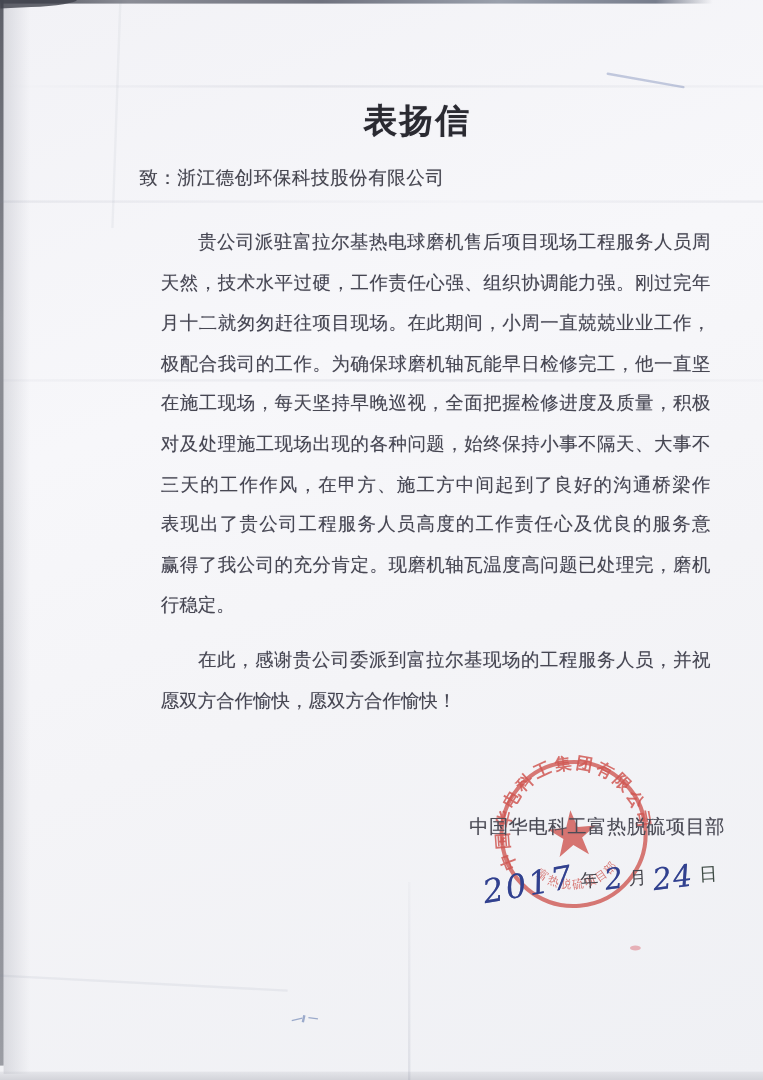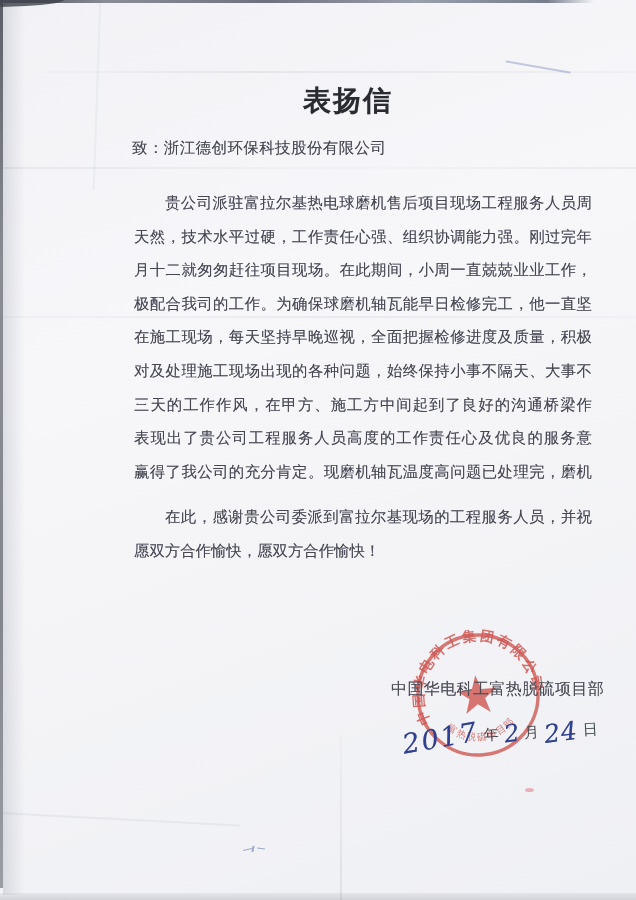--- a/index.html
+++ b/index.html
@@ -34,21 +34,21 @@
   .ink-squiggle i{position:absolute;display:block;background:#5570a8;}
   .ink-squiggle i:nth-child(1){left:0;top:4px;width:9px;height:1px;transform:rotate(-14deg);}
   .ink-squiggle i:nth-child(2){left:9px;top:1px;width:2px;height:6px;transform:rotate(12deg);}
   .ink-squiggle i:nth-child(3){left:14px;top:3px;width:8px;height:1px;transform:rotate(8deg);}
   .red-smudge{position:absolute;left:525px;top:788px;width:9px;height:4px;border-radius:50%;
     background:rgba(214,80,90,.4);filter:blur(.5px);}
   
   .title{position:absolute;left:0;top:82px;width:636px;margin:0;text-align:center;
     transform:translateX(30px);font-family:"Liberation Sans",sans-serif;font-weight:bold;
     font-size:28px;letter-spacing:2px;color:#2a2a31;text-shadow:0 0 .7px rgba(60,60,80,.5);}
-  .recipient{position:absolute;left:132px;top:138px;font-size:15.5px;letter-spacing:.4px;
+  .recipient{position:absolute;left:116px;top:138px;font-size:15.5px;letter-spacing:.4px;
     color:#474750;text-shadow:0 0 .6px rgba(80,80,105,.45);}
   .body{position:absolute;left:134px;top:186px;width:458px;
     font-size:15.4px;line-height:33.6px;color:#474752;
     text-shadow:0 0 .6px rgba(85,85,110,.45);}
   .bline{text-align:justify;text-align-last:justify;height:33.6px;overflow:hidden;}
   .bline.indent{padding-left:31px;}
   .bline.last{text-align-last:left;}
   .para2{margin-top:12px;}
   .dept{position:absolute;left:391px;top:679px;font-size:16px;letter-spacing:.4px;
     color:#4c4c55;text-shadow:0 0 .6px rgba(85,85,110,.45);}
@@ -97,20 +97,21 @@
     <div class="para1">
       <div class="bline indent">贵公司派驻富拉尔基热电球磨机售后项目现场工程服务人员周</div>
       <div class="bline">天然，技术水平过硬，工作责任心强、组织协调能力强。刚过完年正</div>
       <div class="bline">月十二就匆匆赶往项目现场。在此期间，小周一直兢兢业业工作，积</div>
       <div class="bline">极配合我司的工作。为确保球磨机轴瓦能早日检修完工，他一直坚守</div>
       <div class="bline">在施工现场，每天坚持早晚巡视，全面把握检修进度及质量，积极应</div>
       <div class="bline">对及处理施工现场出现的各种问题，始终保持小事不隔天、大事不过</div>
       <div class="bline">三天的工作作风，在甲方、施工方中间起到了良好的沟通桥梁作用，</div>
       <div class="bline">表现出了贵公司工程服务人员高度的工作责任心及优良的服务意识，</div>
       <div class="bline">赢得了我公司的充分肯定。现磨机轴瓦温度高问题已处理完，磨机运</div>
+      <div class="bline last">行稳定。</div>
     </div>
     <div class="para2">
       <div class="bline indent">在此，感谢贵公司委派到富拉尔基现场的工程服务人员，并祝贵</div>
       <div class="bline last">愿双方合作愉快，愿双方合作愉快！</div>
     </div>
   </div>
 
   <div class="stamp">
     <svg width="136" height="136" viewBox="0 0 136 136">
       <defs>

